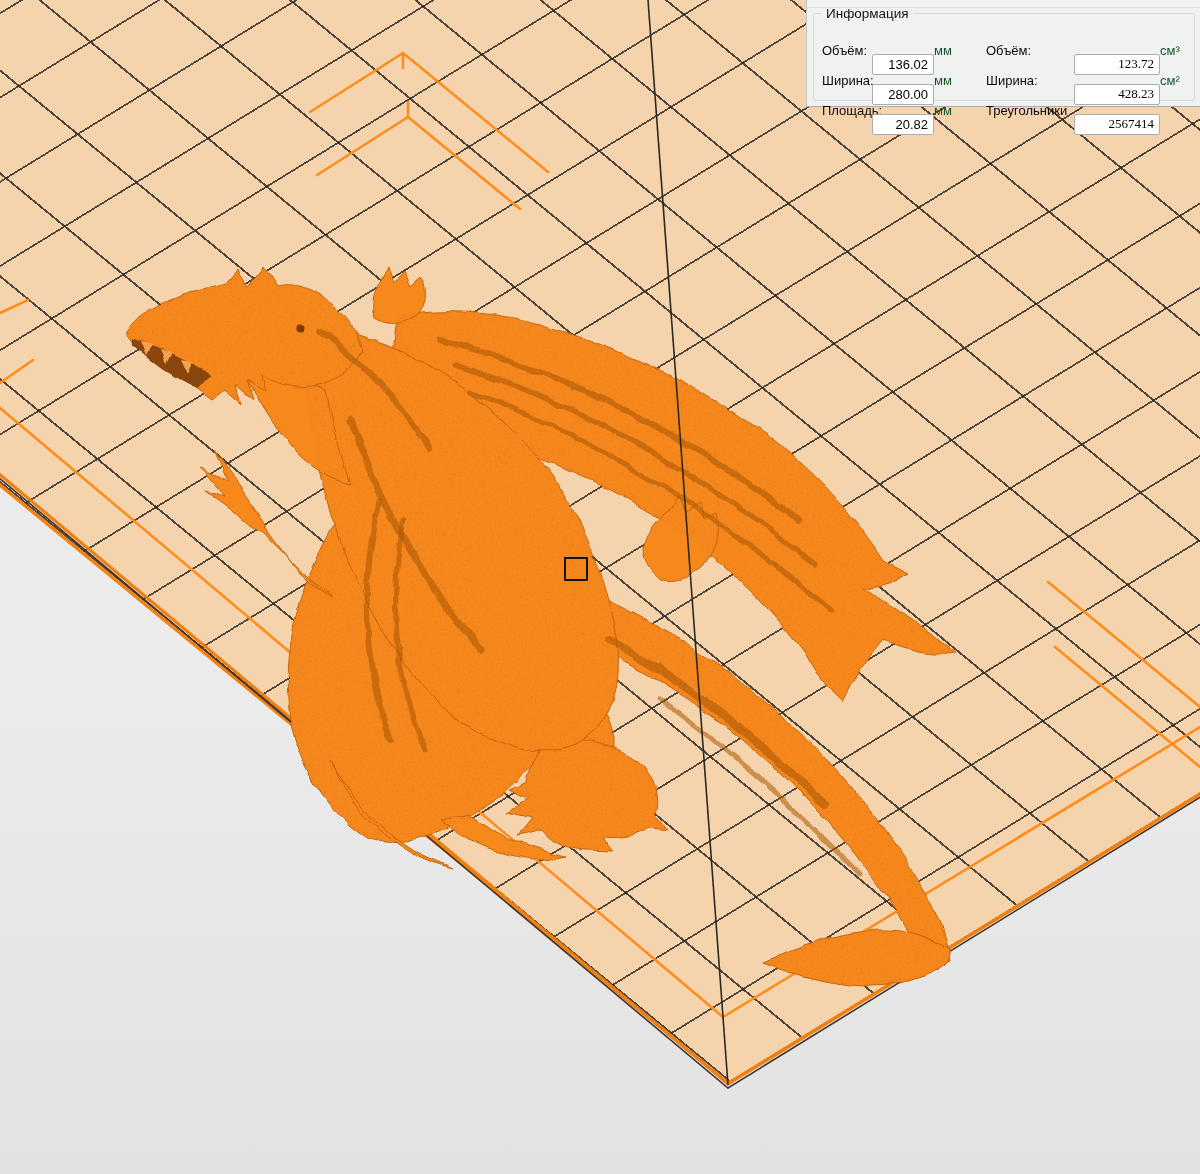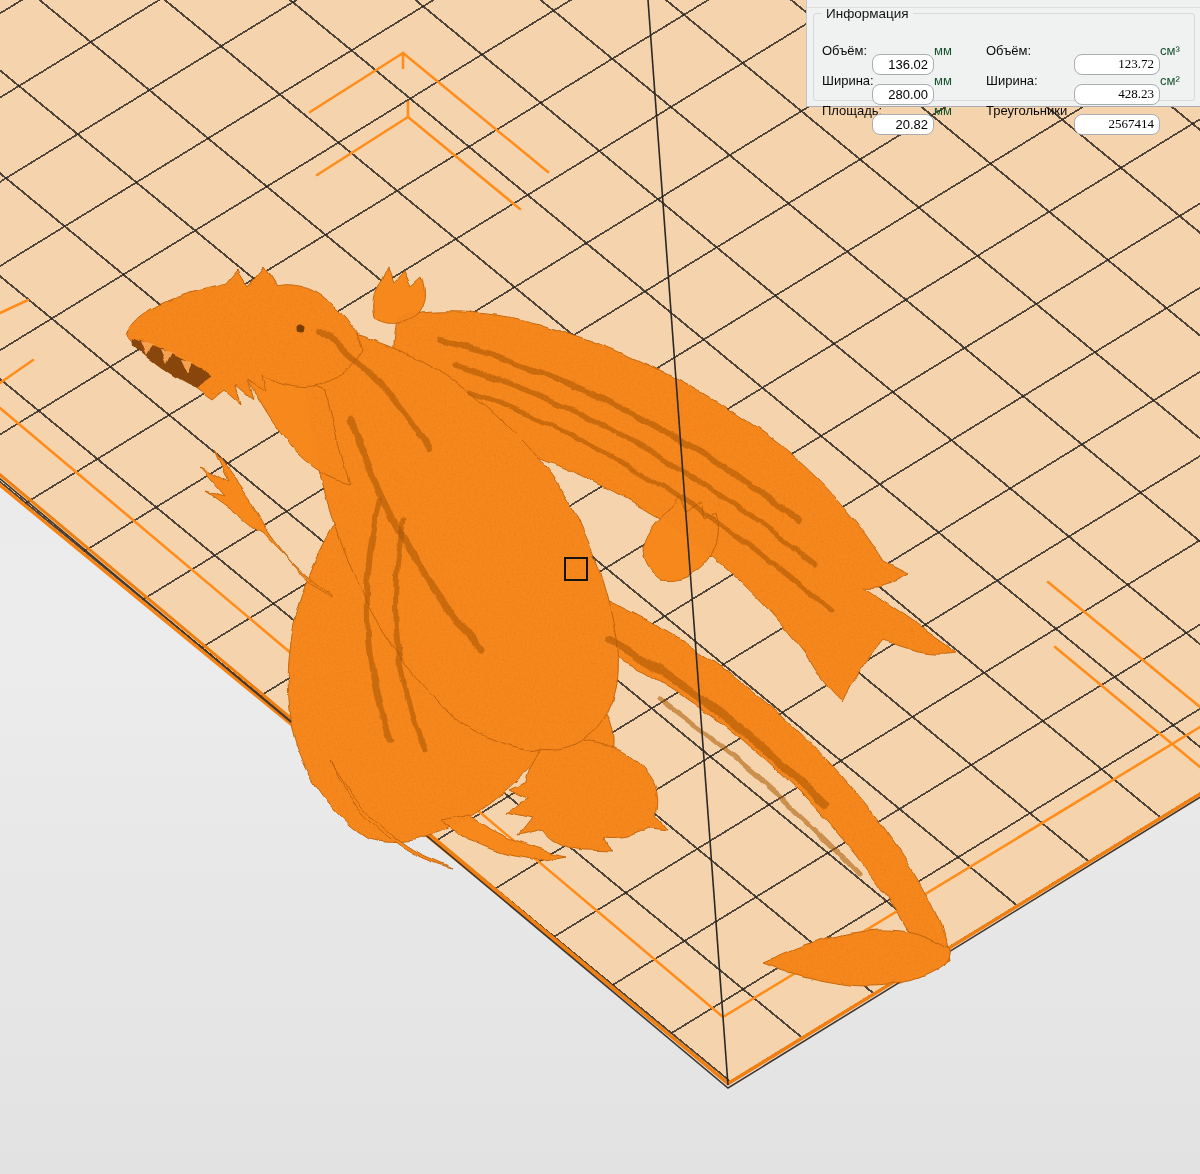--- a/index.html
+++ b/index.html
@@ -41,21 +41,21 @@
     margin-left:8px;padding:0 4px;font-size:13.5px;color:#141414;
   }
   .col{position:absolute;top:18px;display:flex;flex-direction:column;}
   .col-left{left:8px;}
   .col-right{left:172px;}
   .field-row{display:flex;align-items:center;height:22px;margin-bottom:8px;}
   .field-row .lbl{font-size:13px;color:#0b0b0b;white-space:nowrap;}
   .col-left  .lbl{width:50px;}
   .col-right .lbl{width:88px;}
   .field-row input{
-    height:19px;border:1px solid #a9acb0;border-radius:8px;background:#fff;
+    height:19px;border:1px solid #a9acb0;border-radius:2px;background:#fff;
     font-family:"Liberation Sans",sans-serif;font-size:13px;color:#000;
     text-align:right;padding:0 5px 0 2px;outline:none;margin-top:28px;
   }
   .col-left  input{width:53px;}
   .col-right input{width:77px;font-family:Liberation Serif, serif;}
   .field-row .unit{font-size:13px;color:#14532d;margin-left:0;white-space:nowrap;}
 </style>
 </head>
 <body style="--bg: #e9e9e9; --plate: #f5d4ad; --accent: #f58112; --panel: #f0f1f1;">
 

